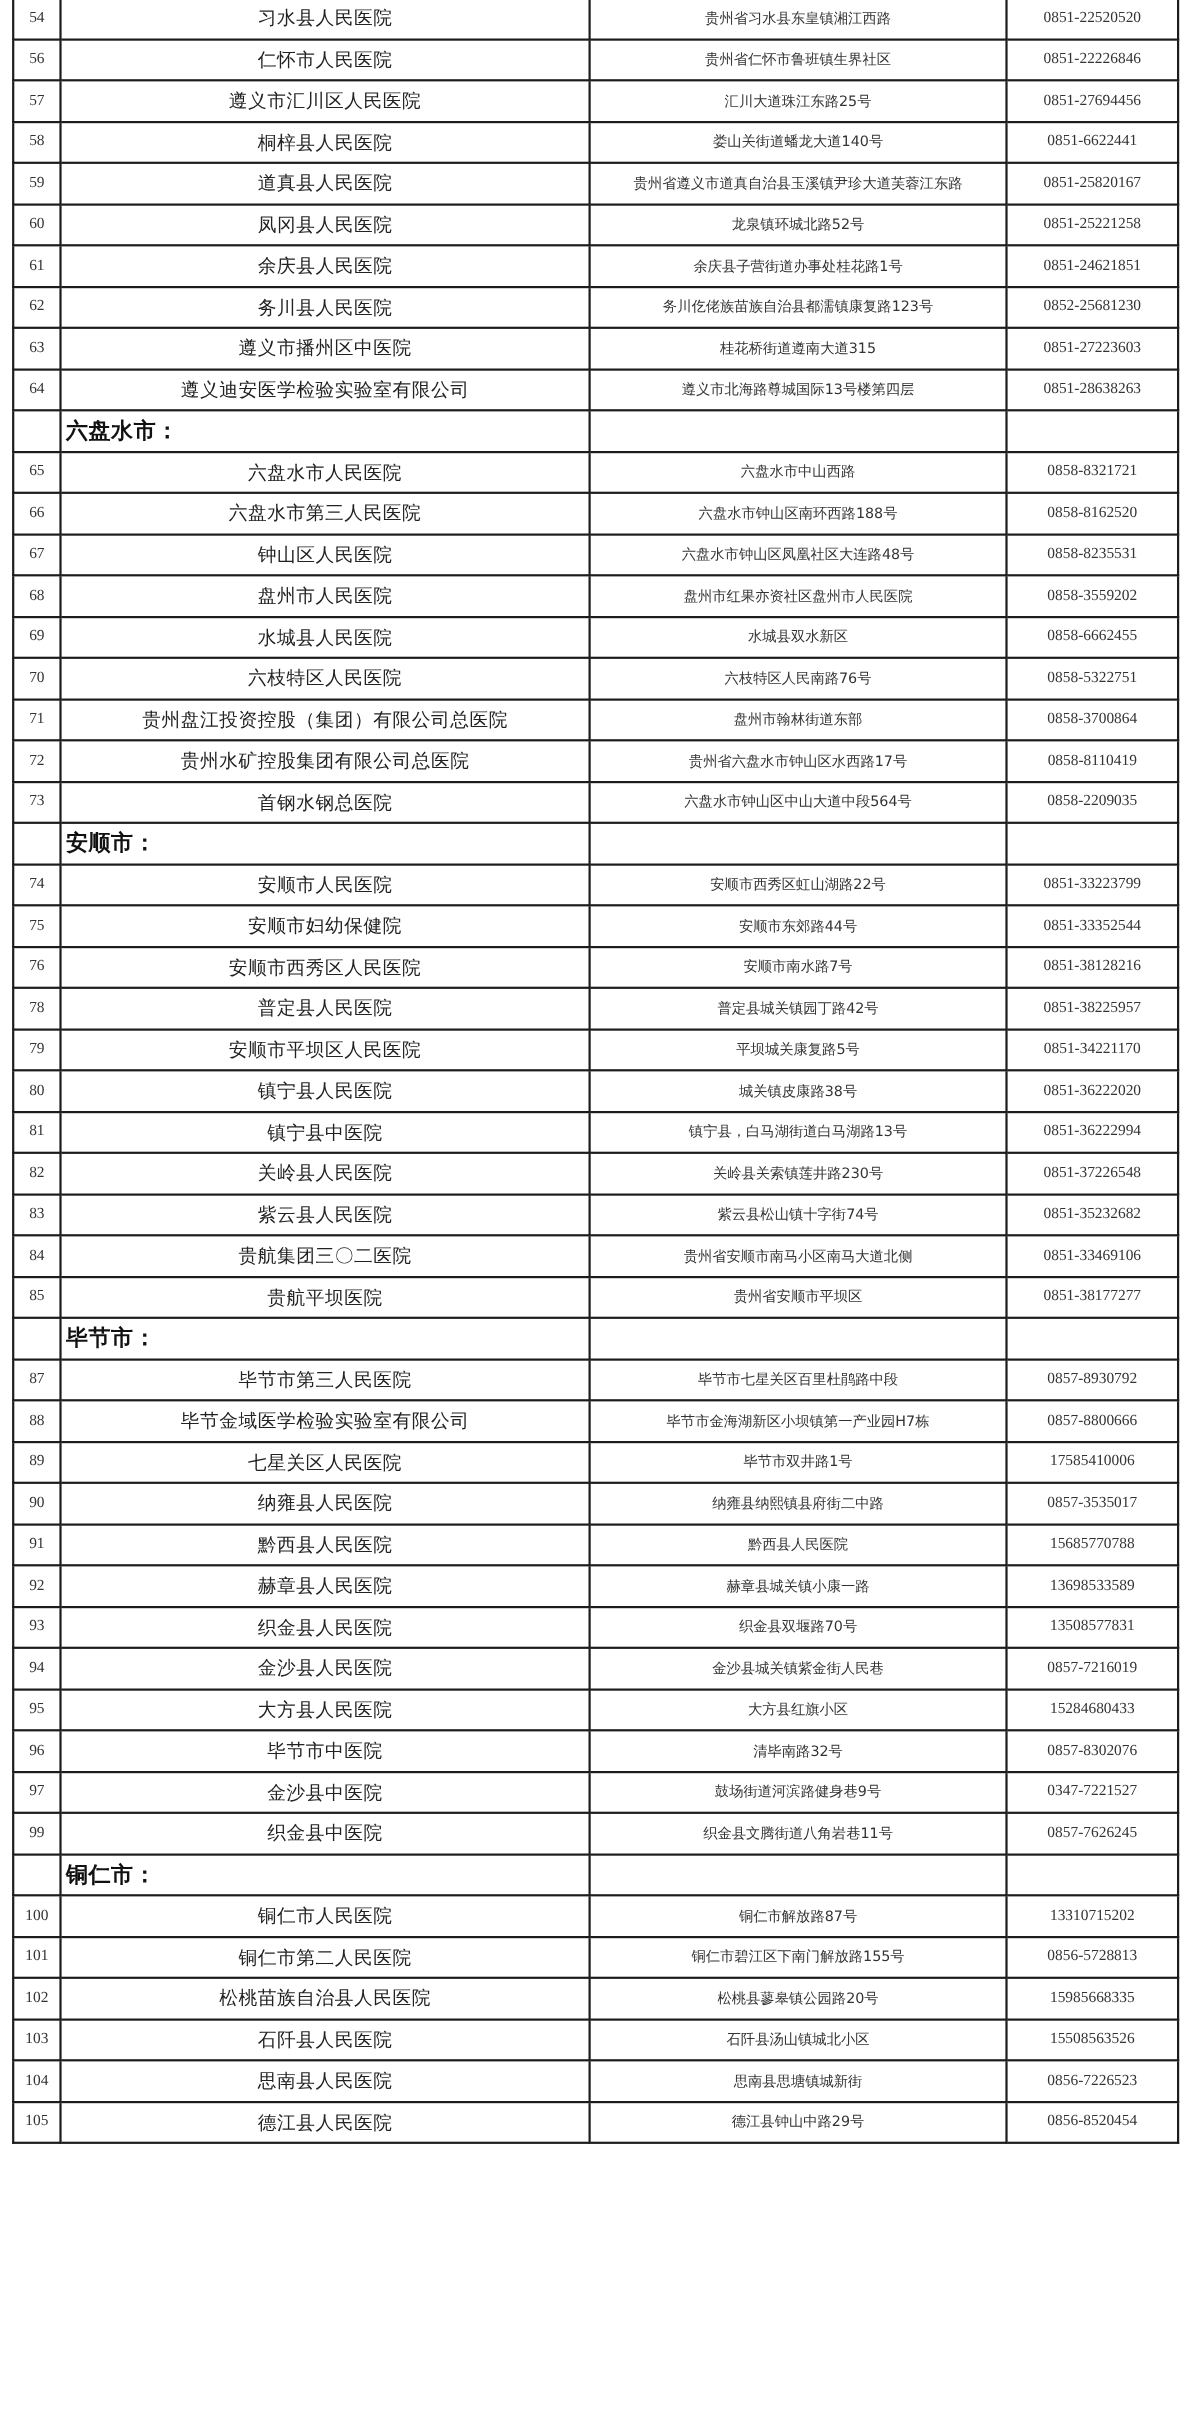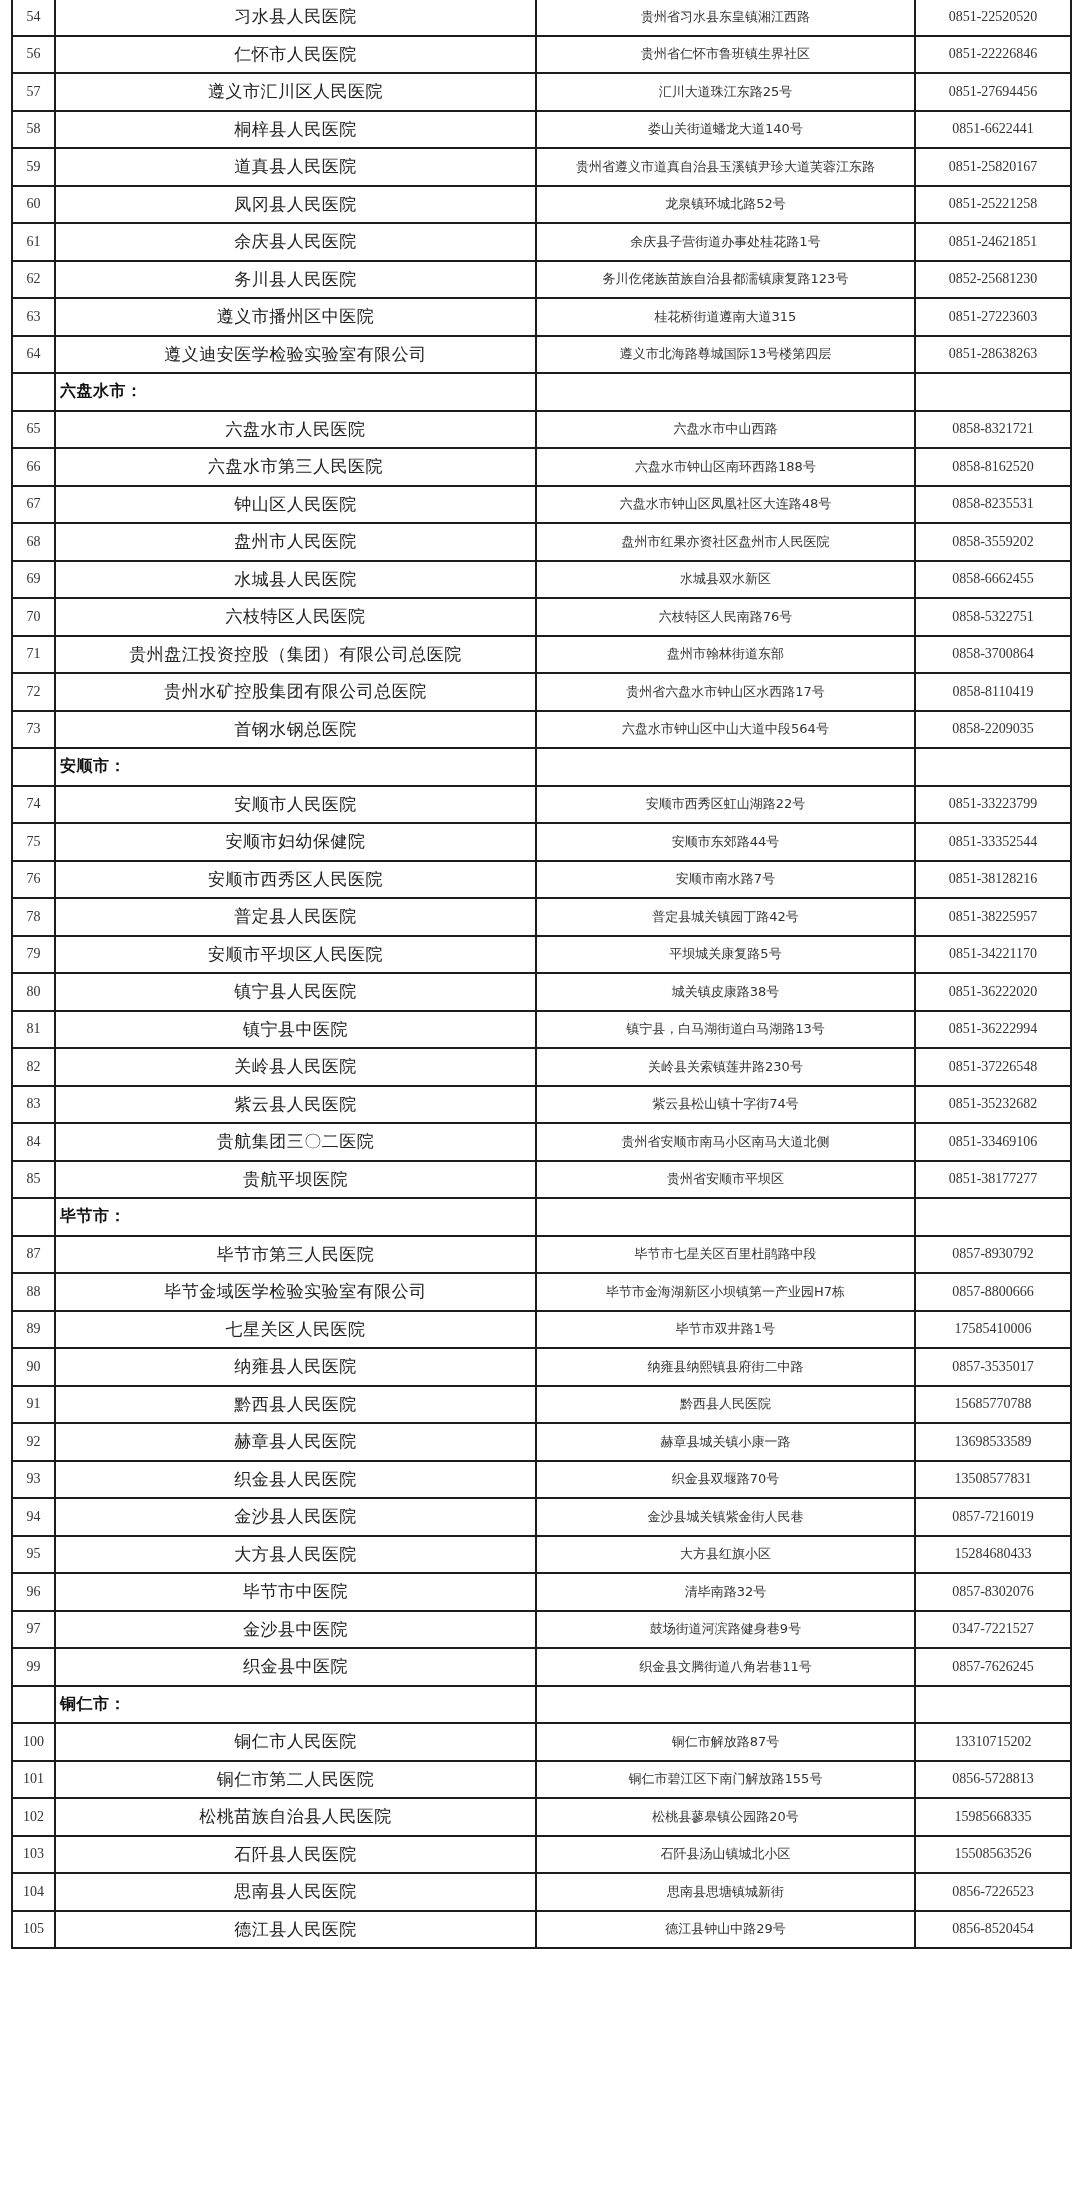--- a/index.html
+++ b/index.html
@@ -55,21 +55,21 @@
     }
     td.tel {
       font-family: "Liberation Serif", "DejaVu Serif", serif;
       font-size: 14px;
       color: #333;
     }
     tr.section td.name {
       text-align: left;
       padding-left: 4px;
       font-weight: bold;
-      font-size: 16px;
+      font-size: 20px;
       color: #111;
       margin-top: 10px;
     }
   </style>
 </head>
 <body>
 
 <div class="sheet">
   <table class="list">
     <colgroup>

